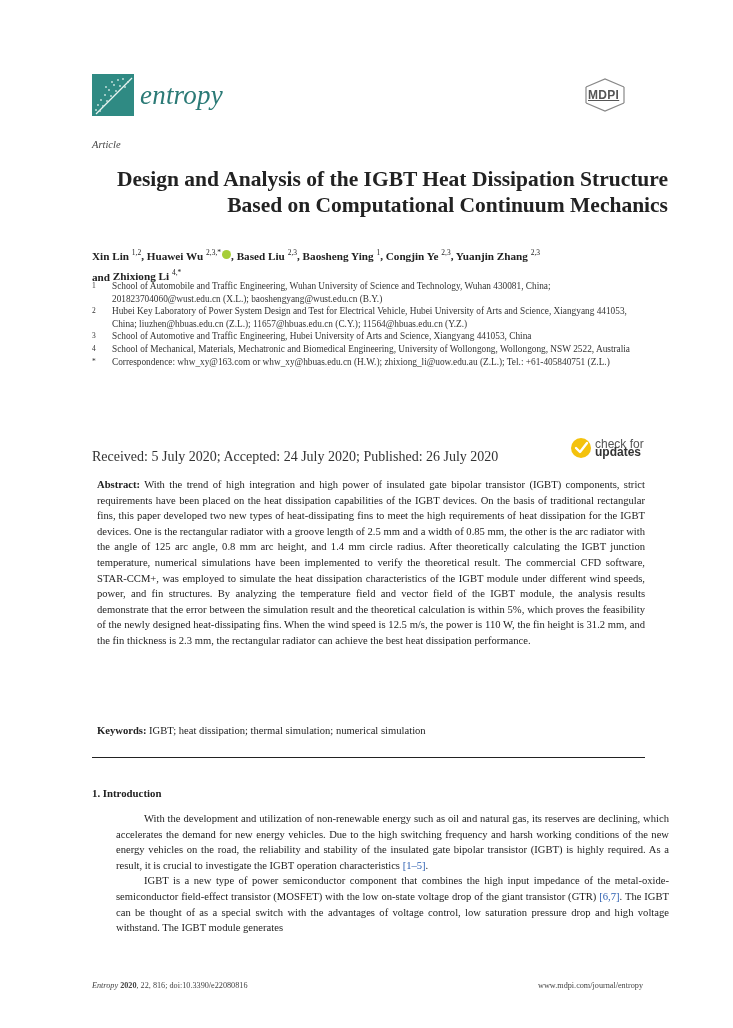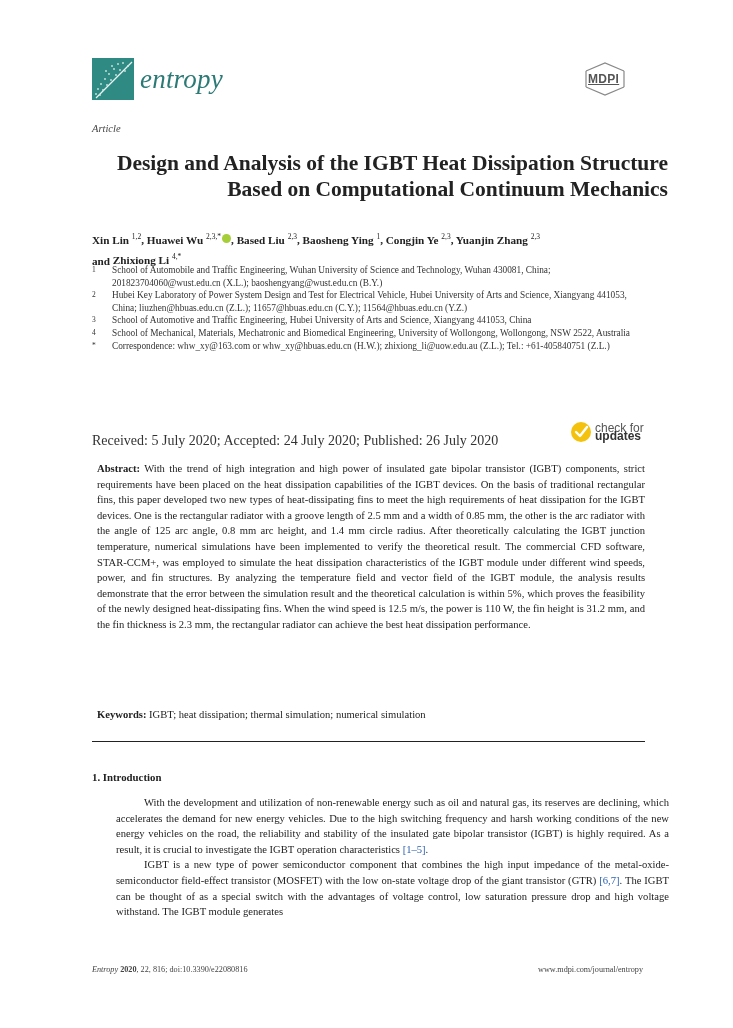--- a/index.html
+++ b/index.html
@@ -1,20 +1,20 @@
 <!DOCTYPE html>
 <html><head>
   <meta charset="utf-8">
   <style>
     html, body { margin: 0; padding: 0; }
     body {
       width: 733px; height: 1028px; background: #ffffff; position: relative; overflow: hidden;
       font-family: "Liberation Serif", "DejaVu Serif", serif; color: #222;
     }
-    .page { position: absolute; left: 0; top: 0; width: 733px; height: 808px; }
+    .page { position: absolute; left: 0; top: 16px; width: 733px; height: 808px; }
     .logo { position: absolute; left: 92px; top: 58px; display: flex; align-items: center; }
     .logo-mark { width: 42px; height: 42px; background: #2f8a83; position: relative; overflow: hidden; }
     .logo-mark svg { position: absolute; left: 0; top: 0; }
     .logo-text { margin-left: 6px; font-style: italic; font-size: 27px; color: #2b7a76; font-family: "Liberation Serif", serif; letter-spacing: 0.2px; }
     .mdpi { position: absolute; left: 580px; top: 62px; width: 50px; height: 34px; }
     .article-type { position: absolute; left: 92px; top: 123px; font-style: italic; font-size: 10.5px; color: #444; }
     .title { position: absolute; left: 92px; top: 134px; width: 560px; font-size: 21.5px; font-weight: bold; line-height: 26px; color: #222; margin: 16px; text-align: right; }
     .authors { position: absolute; left: 92px; top: 228px; width: 560px; font-size: 11.2px; font-weight: bold; line-height: 17px; color: #222; }
     .authors sup { font-weight: normal; font-size: 7.5px; }
     .orcid { display: inline-block; width: 9px; height: 9px; border-radius: 50%; background: #a6ce39; vertical-align: 1px; margin-left: 1px; }

